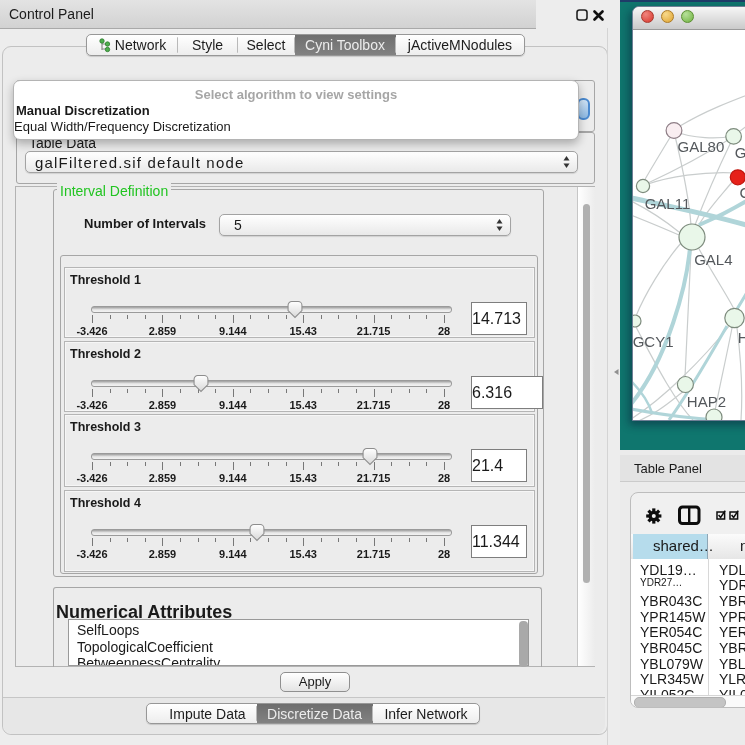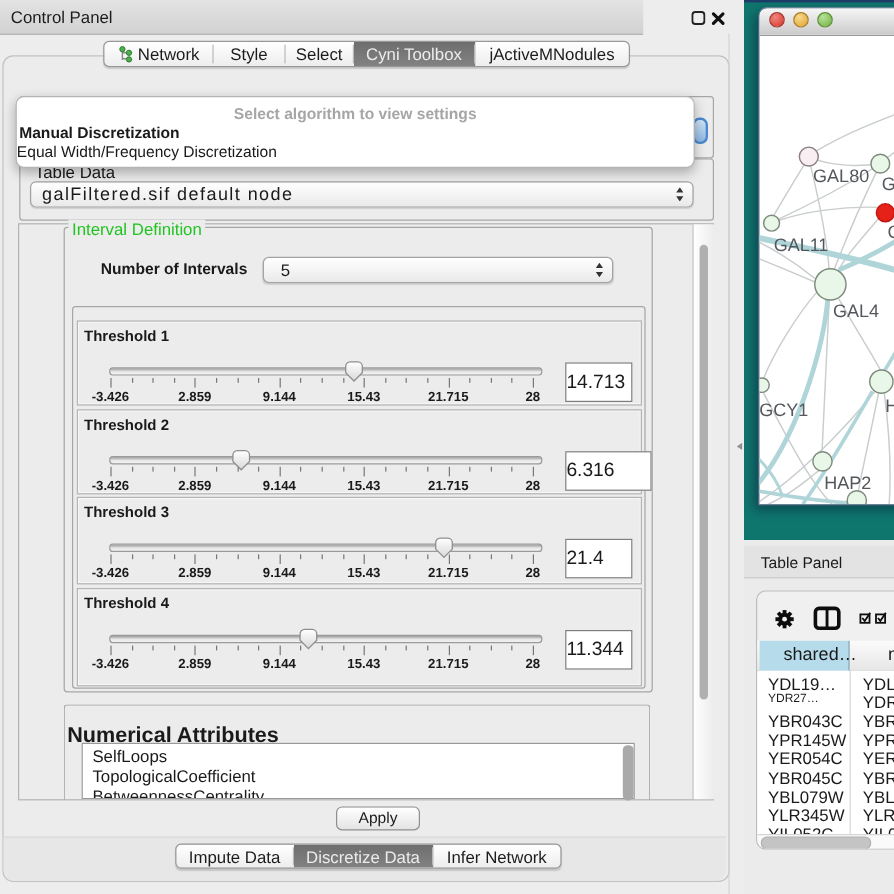--- a/index.html
+++ b/index.html
@@ -306,21 +306,21 @@
     <div>BetweennessCentrality</div>
   </div>
   <div class="abs" style="left:519px;top:621px;width:9px;height:46px;background:#a9a9a9;border-radius:4px;"></div>
 
   <div class="abs" style="left:3px;top:697px;width:602px;height:36px;background:#e7e7e7;border-top:1px solid #c6c6c6;border-radius:0 0 9px 9px;"></div>
 
   <div class="abs" style="left:268px;top:672px;width:68px;height:18px;border:1px solid #8f8f8f;border-radius:5px;
        background:linear-gradient(180deg,#ffffff,#e4e4e4);text-align:center;line-height:17px;font-size:13px;margin-left:12px;">Apply</div>
 
   <div class="seg" style="left:146px;top:703px;height:19px;">
-    <div class="s" style="width:97px;">Impute Data</div>
+    <div class="s" style="width:97px;margin-left:12px;">Impute Data</div>
     <div class="s sel" style="width:115px;">Discretize Data</div>
     <div class="s" style="width:106px;">Infer Network</div>
   </div>
 
   <div class="abs" id="popup">
     <div class="i0">Select algorithm to view settings</div>
     <div class="i1">Manual Discretization</div>
     <div class="i2">Equal Width/Frequency Discretization</div>
   </div>
 

